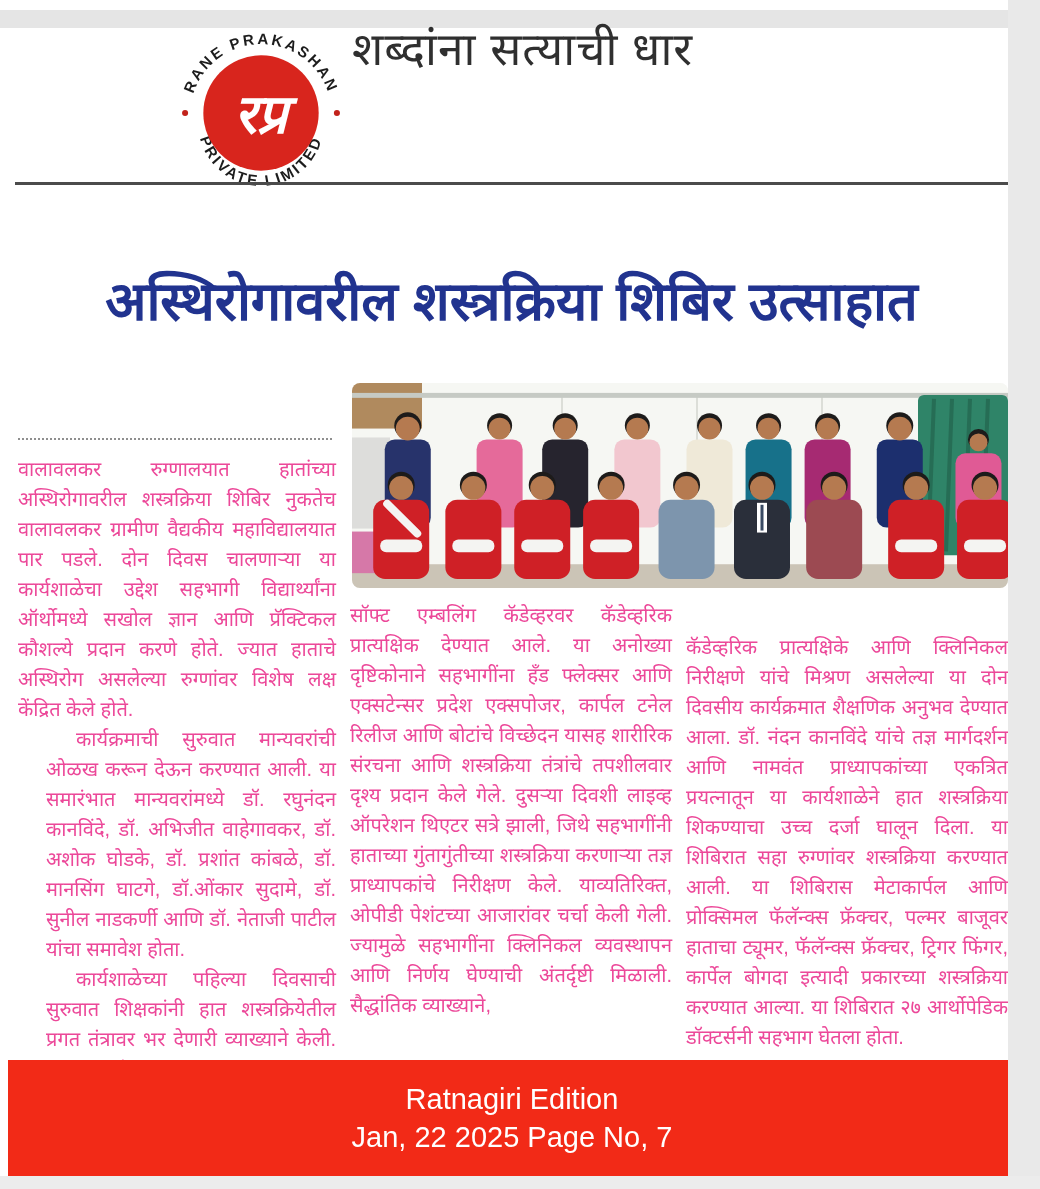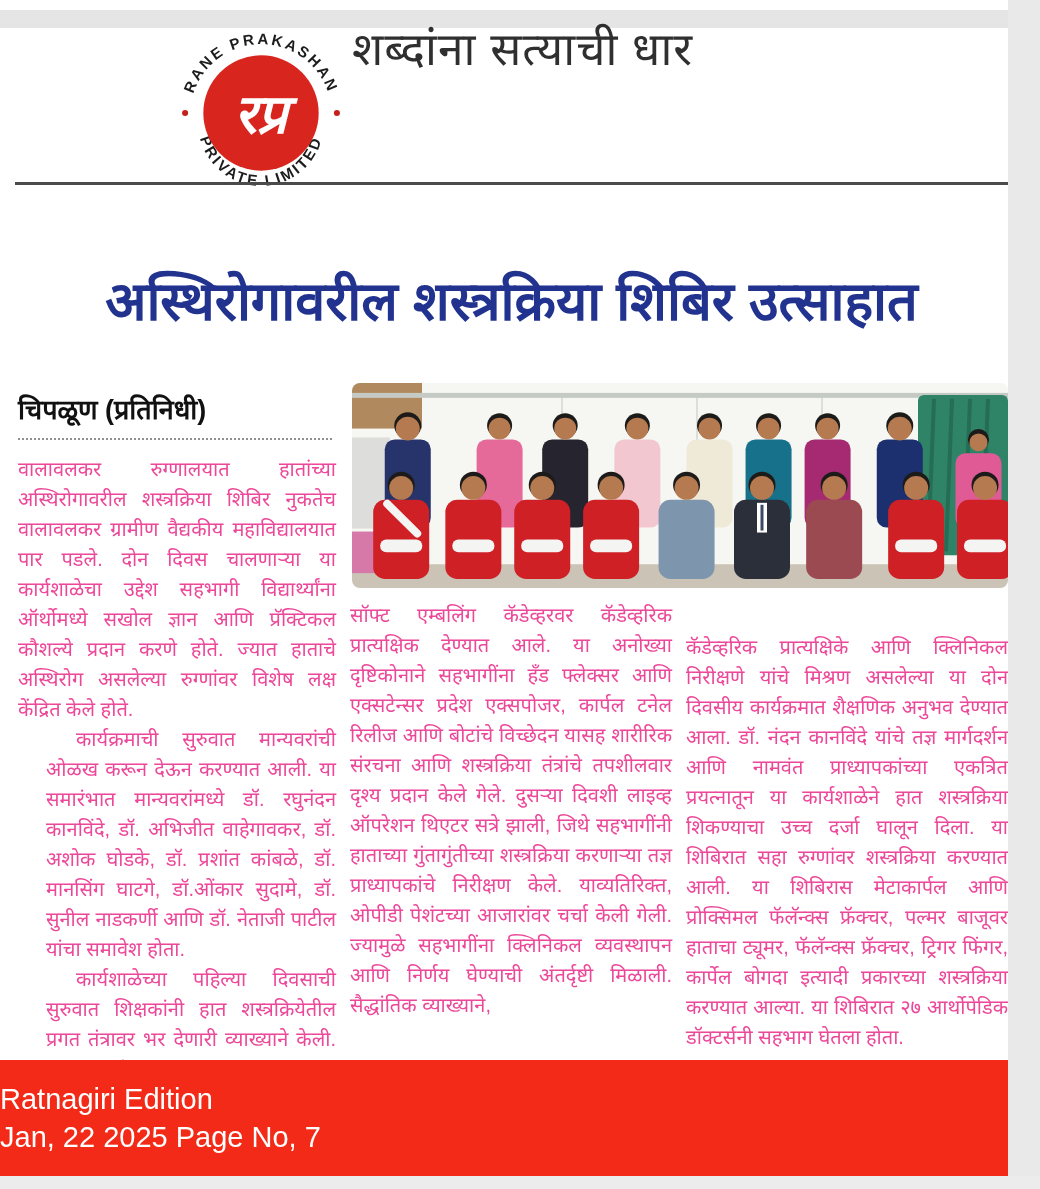--- a/index.html
+++ b/index.html
@@ -30,22 +30,22 @@
   .col-1{left:18px;top:454px;width:318px;}
   .col-2{left:350px;top:600px;width:322px;}
   .col-3{left:686px;top:600px;width:322px;margin-top:32px;}
 
   
   .photo{position:absolute;left:352px;top:383px;width:656px;height:205px;border-radius:8px;
          overflow:hidden;background:#f6f7f3;}
   .photo svg{display:block;width:100%;height:100%;}
 
   
-  .footer-band{position:absolute;left:0;top:1060px;width:1008px;height:116px;background:#f22a17;
-               display:flex;flex-direction:column;justify-content:center;align-items:flex-start;
+  .footer-band{position:absolute;left:8px;top:1060px;width:1008px;height:116px;background:#f22a17;
+               display:flex;flex-direction:column;justify-content:center;align-items:center;
                color:#ffffff;font-size:29px;line-height:38px;}
   .footer-band .url{cursor:pointer;}
 
   .logo-arc-text{font-size:15px;font-weight:bold;fill:#1c1c1c;letter-spacing:2.5px;}
 </style>
 </head>
 <body>
 
 <div class="canvas">
   <div class="top-strip"></div>
@@ -71,21 +71,20 @@
   <div class="masthead-text">
     <div class="tagline">शब्दांना सत्याची धार</div>
   </div>
   <div class="header-rule"></div>
 
   <h1 class="headline" style="margin:0;">
     <br>
     <span>अस्थिरोगावरील शस्त्रक्रिया शिबिर उत्साहात</span>
   </h1>
 
-  <div class="byline">चिपळूण (प्रतिनिधी)</div>
   <div class="byline-rule"></div>
 
   <div class="photo">
     <svg id="photo-svg" viewBox="0 0 656 207" preserveAspectRatio="none">
       <g id="photo-bg">
           <rect x="0" y="0" width="656" height="207" fill="#f6f7f3"></rect>
           <rect x="0" y="0" width="70" height="46" fill="#b08a5e"></rect>
           <line x1="210" y1="14" x2="210" y2="183" stroke="#dcded8" stroke-width="2"></line>
           <line x1="345" y1="14" x2="345" y2="183" stroke="#dcded8" stroke-width="2"></line>
           <line x1="470" y1="14" x2="470" y2="183" stroke="#dcded8" stroke-width="2"></line>

